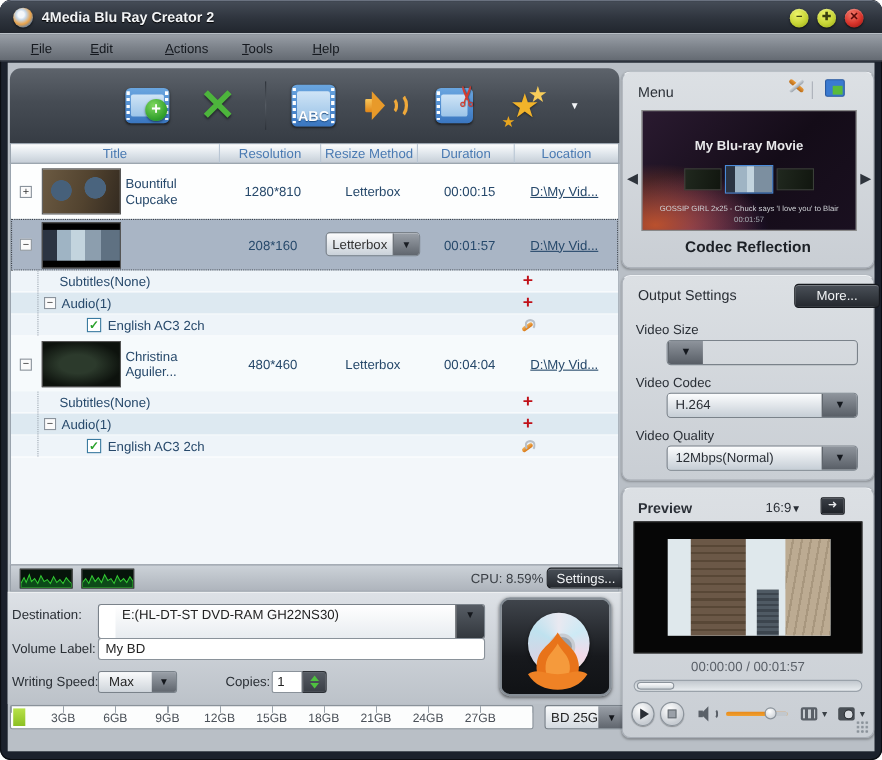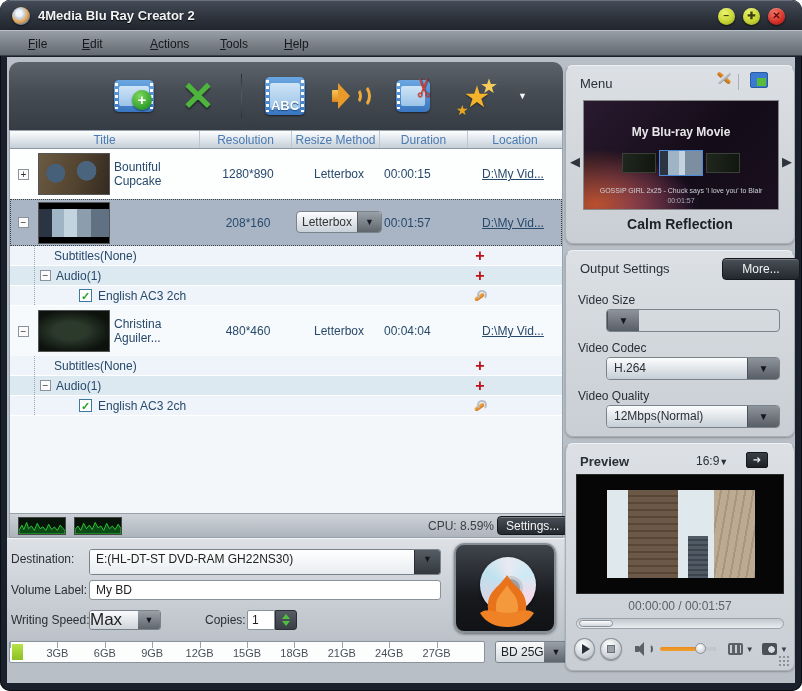--- a/index.html
+++ b/index.html
@@ -66,21 +66,21 @@
      radial-gradient(circle at 24% 48%,#46607a 0 16%,transparent 17%),
      radial-gradient(circle at 68% 42%,#4a647e 0 18%,transparent 19%),
      linear-gradient(105deg,#6b5a42,#52432f 55%,#332a20);}
   .thumb.city{background:#000;display:flex;align-items:center;}
   .thumb.city .inner{width:100%;height:70%;
      background:linear-gradient(90deg,#2b3442 0 18%,#9fb4c4 18% 36%,#c3d4de 36% 55%,#8c9eae 55% 75%,#5f7182 75%);}
   .thumb.dark{background:radial-gradient(ellipse at 45% 50%,#2c3a2c 0 30%,#0d120d 75%),#0a0d0a;}
   .cell-title{position:absolute;left:104px;width:88px;}
   .cell-res{position:absolute;left:192px;width:92px;text-align:center;}
   .cell-resize{position:absolute;left:286px;width:86px;text-align:center;}
-  .cell-dur{position:absolute;left:374px;width:86px;text-align:left;}
+  .cell-dur{position:absolute;left:374px;width:86px;text-align:center;}
   .cell-loc{position:absolute;left:455px;width:96px;text-align:center;text-decoration:underline;}
   .mini-select{position:absolute;left:286px;width:86px;height:22px;border:1px solid #7a828a;border-radius:4px;overflow:hidden;display:flex;background:linear-gradient(#fdfdfe,#c9d1d9);cursor:pointer;}
   .mini-select .txt{flex:1;font-size:12px;color:#333;line-height:20px;padding-left:5px;text-align:left;}
   .mini-select .arr{width:24px;background:linear-gradient(#9aa0a8,#60666e);border-left:1px solid #565c64;color:#1a1e24;font-size:9px;line-height:20px;text-align:center;}
   .tree-v{position:absolute;left:24px;top:0;bottom:0;width:0;border-left:1px dotted #9aa4ae;}
   .sub .lbl1{position:absolute;left:44px;}
   .sub .minusbox{left:30px;}
   .sub .lbl2{position:absolute;left:46px;}
   .chk{position:absolute;left:69px;width:13px;height:13px;background:#fff;border:1px solid #3a7aa0;color:#2ba12b;font-size:11px;font-weight:bold;line-height:12px;text-align:center;}
   .sub .lbl3{position:absolute;left:88px;}
@@ -91,26 +91,26 @@
   
   .cpu-strip{position:absolute;left:2px;top:456px;width:554px;height:25px;background:linear-gradient(#ccd2d8,#aeb4bc);border:1px solid #979fa8;display:flex;align-items:center;}
   .cpu-graph{width:48px;height:18px;background:#06140a;border:1px solid #444;margin-left:8px;}
   .cpu-graph svg{display:block;width:100%;height:100%;}
   .cpu-text{position:absolute;left:418px;font-size:12px;color:#3a3f45;}
   .btn-dark{background:linear-gradient(#4a5058,#24282e);color:#f2f4f6;border:1px solid #15181d;border-radius:4px;font-size:12px;padding:1px 8px;cursor:pointer;box-shadow:0 1px 0 rgba(255,255,255,.25) inset;}
   .settings-btn{position:absolute;left:487px;top:2px;height:19px;}
   
   .burn-panel{position:absolute;left:0;top:481px;width:558px;height:102px;background:linear-gradient(#dde1e6,#bcc2c9);border-top:1px solid #f2f4f6;}
   .bp-label{position:absolute;left:4px;font-size:12px;color:#2a2f35;}
-  .wide-select{position:absolute;left:82px;width:352px;height:26px;border:1px solid #7a828a;border-radius:3px;display:flex;overflow:hidden;background:#fff;cursor:pointer;}
+  .wide-select{position:absolute;left:82px;width:352px;height:32px;border:1px solid #7a828a;border-radius:3px;display:flex;overflow:hidden;background:#fff;cursor:pointer;padding-left:15px;}
   .wide-select .txt{flex:1;font-size:12px;color:#222;line-height:18px;padding-left:6px;background:linear-gradient(#fff,#e8ecf0);}
   .wide-select .arr{width:26px;background:linear-gradient(#565c64,#33383e);color:#0e1014;font-size:9px;line-height:18px;text-align:center;border-left:1px solid #2a2f35;color:#14171c;}
   .text-input{position:absolute;left:82px;width:352px;height:20px;border:1px solid #8a929a;border-radius:3px;background:#fff;font-size:12px;color:#222;padding:0 6px;}
   .small-select{position:absolute;left:82px;width:72px;height:20px;border:1px solid #7a828a;border-radius:3px;display:flex;overflow:hidden;cursor:pointer;}
-  .small-select .txt{flex:1;font-size:17px;color:#222;line-height:18px;padding-left:0;background:linear-gradient(#fafbfc,#cfd5db);}
+  .small-select .txt{flex:1;font-size:12px;color:#222;line-height:18px;padding-left:9px;background:linear-gradient(#fafbfc,#cfd5db);}
   .small-select .arr{width:22px;background:linear-gradient(#9aa0a8,#60666e);color:#14171c;font-size:9px;line-height:18px;text-align:center;}
   .copies-box{position:absolute;left:240px;width:28px;height:20px;border:1px solid #8a929a;background:#fff;font-size:12px;color:#222;padding:0 4px;border-radius:2px 0 0 2px;}
   .stepper{position:absolute;left:268px;width:22px;height:20px;background:linear-gradient(#565c64,#3a3f46);border:1px solid #2a2e34;border-radius:0 3px 3px 0;display:flex;flex-direction:column;align-items:center;justify-content:center;gap:2px;cursor:pointer;}
   .stepper .up{width:0;height:0;border-left:4px solid transparent;border-right:4px solid transparent;border-bottom:5px solid #4fc040;}
   .stepper .dn{width:0;height:0;border-left:4px solid transparent;border-right:4px solid transparent;border-top:5px solid #4fc040;}
   .burn-btn{position:absolute;left:447px;top:4px;width:102px;height:90px;border-radius:10px;
     background:linear-gradient(#40454c,#17191d 60%,#101215);border:2px solid #868e96;box-shadow:0 1px 3px rgba(0,0,0,.5);cursor:pointer;}
   .disc{position:absolute;left:24px;top:12px;width:56px;height:56px;border-radius:50%;
     background:conic-gradient(#e9e9f1,#cdeaf5,#f3d9e8,#e9f2cf,#d5d5e5,#bfe2ef,#e9e9f1);box-shadow:0 1px 3px rgba(0,0,0,.6);}
   .disc::after{content:"";position:absolute;left:19px;top:19px;width:18px;height:18px;border-radius:50%;background:#9aa0a8;border:3px solid #c8ccd2;}
@@ -261,21 +261,21 @@
       <div class="gh col-dur">Duration</div>
       <div class="gh col-loc">Location</div>
     </div>
 
     <div class="rows">
 
       <div class="vrow main">
         <div class="expand">+</div>
         <div class="thumb tf2"></div>
         <div class="cell-title">Bountiful Cupcake</div>
-        <div class="cell-res">1280*890</div>
+        <div class="cell-res">1280*810</div>
         <div class="cell-resize">Letterbox</div>
         <div class="cell-dur">00:00:15</div>
         <div class="cell-loc">D:\My Vid...</div>
       </div>
 
       <div class="vrow selected">
         <div class="expand">−</div>
         <div class="thumb city">
             <div class="inner"></div>
           </div>
@@ -409,21 +409,21 @@
         <div class="mp-thumbs">
           <div class="mp-th"></div>
           <div class="mp-th sel"></div>
           <div class="mp-th"></div>
         </div>
         <div class="mp-caption">GOSSIP GIRL 2x25 - Chuck says 'I love you' to Blair</div>
         <div class="mp-time">00:01:57</div>
       </div>
       <div class="nav-arrow left">◀</div>
       <div class="nav-arrow right">▶</div>
-      <div class="template-name">Calm Reflection</div>
+      <div class="template-name">Codec Reflection</div>
     </div>
 
     <div class="card output-card">
       <div class="card-head">Output Settings</div>
       <button class="btn-dark more-btn">More...</button>
       <div class="os-label" style="top:42px">Video Size</div>
       <div class="os-select" style="top:58px">
         <div class="arr">▼</div>
       </div>
       <div class="os-label" style="top:90px">Video Codec</div>

